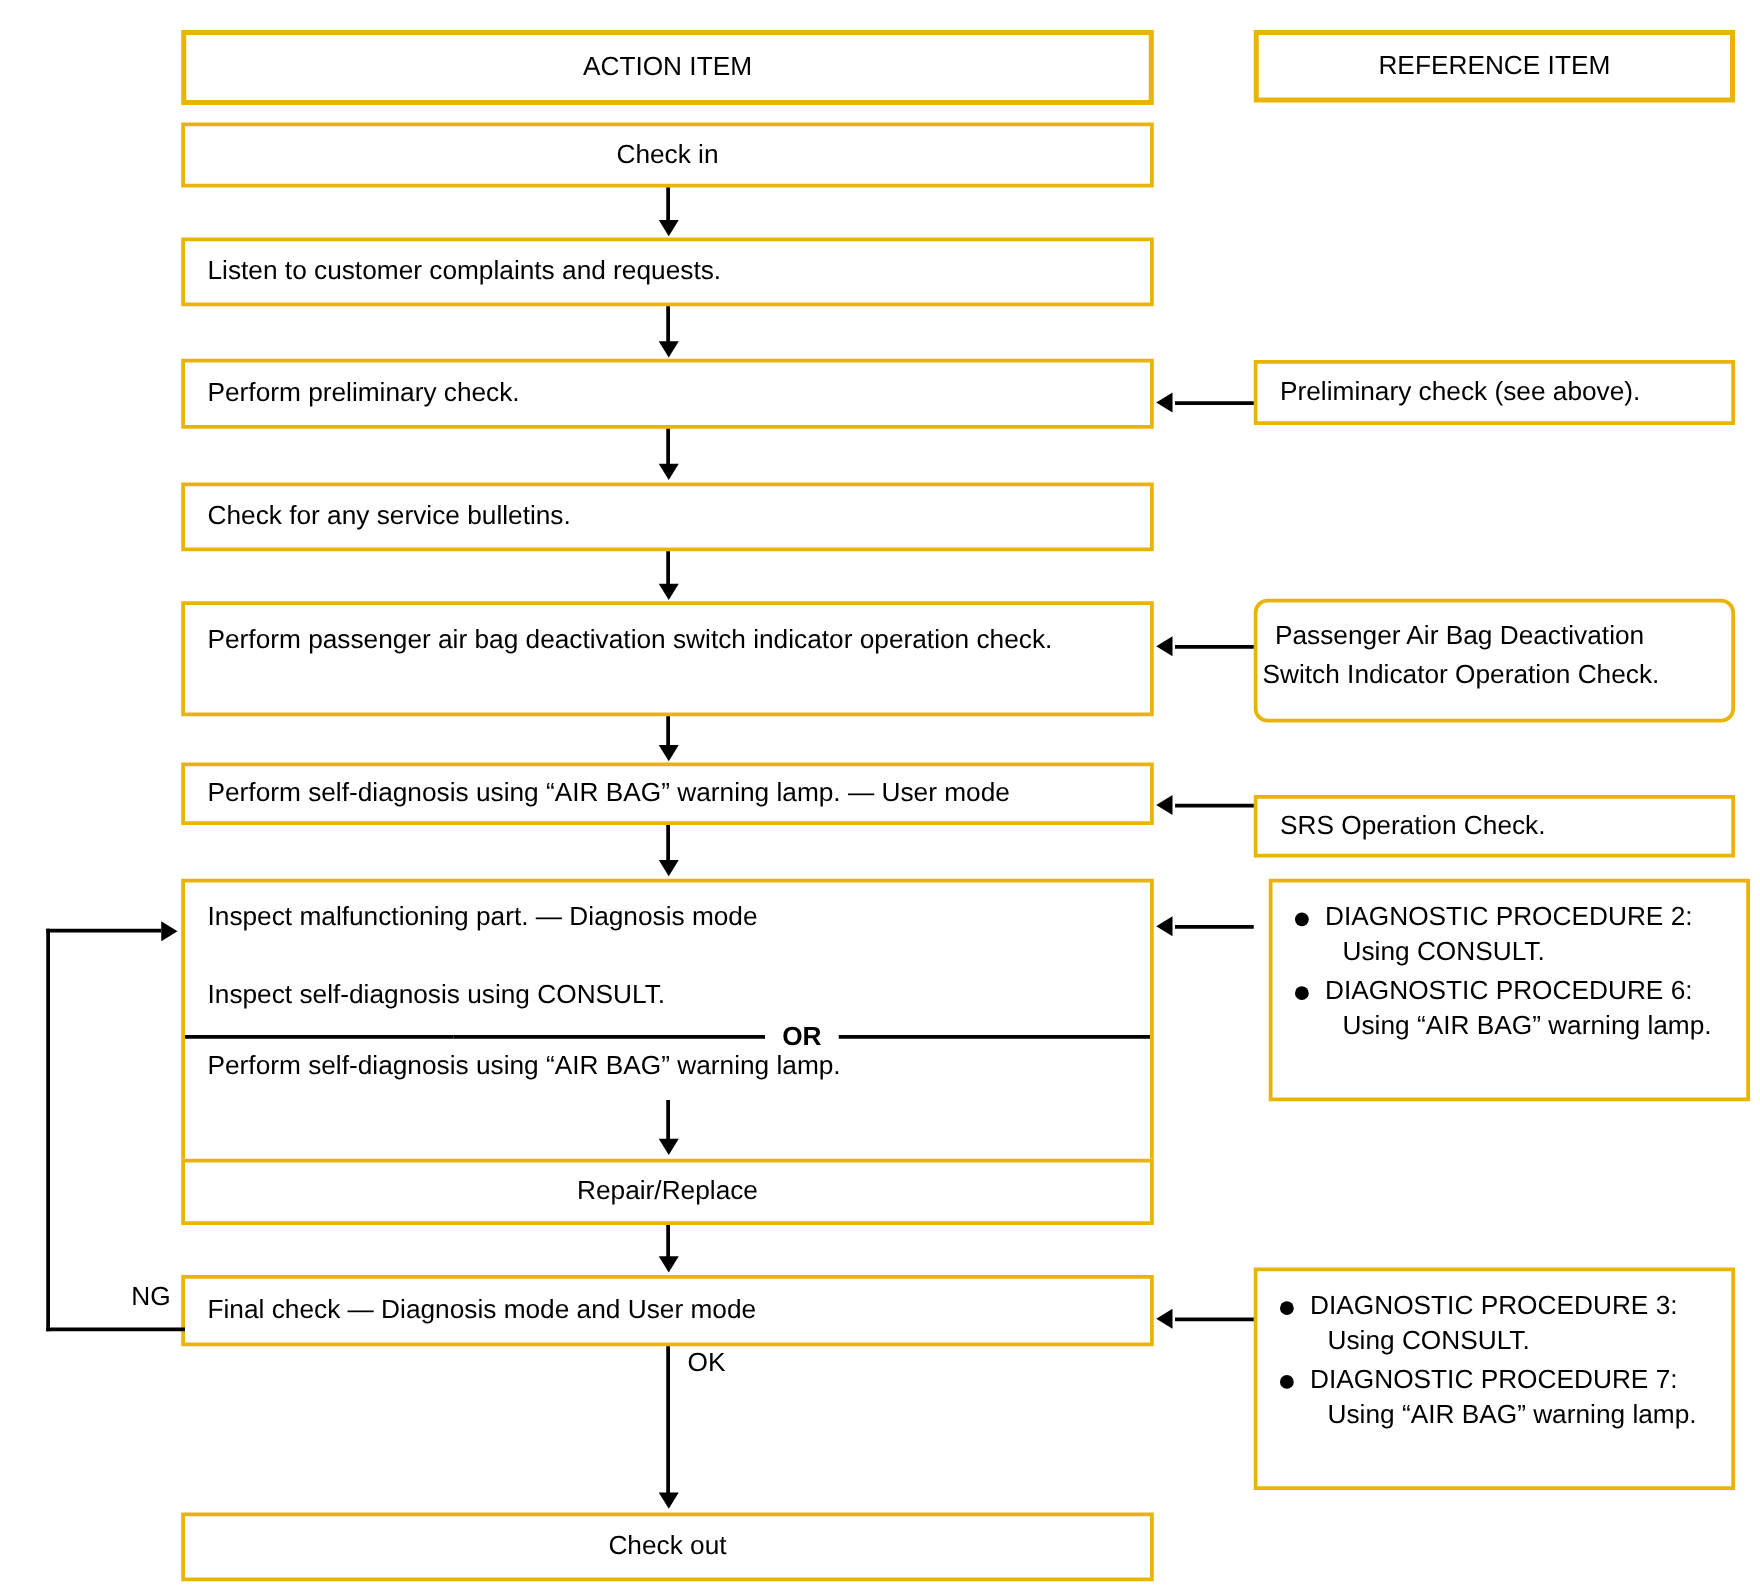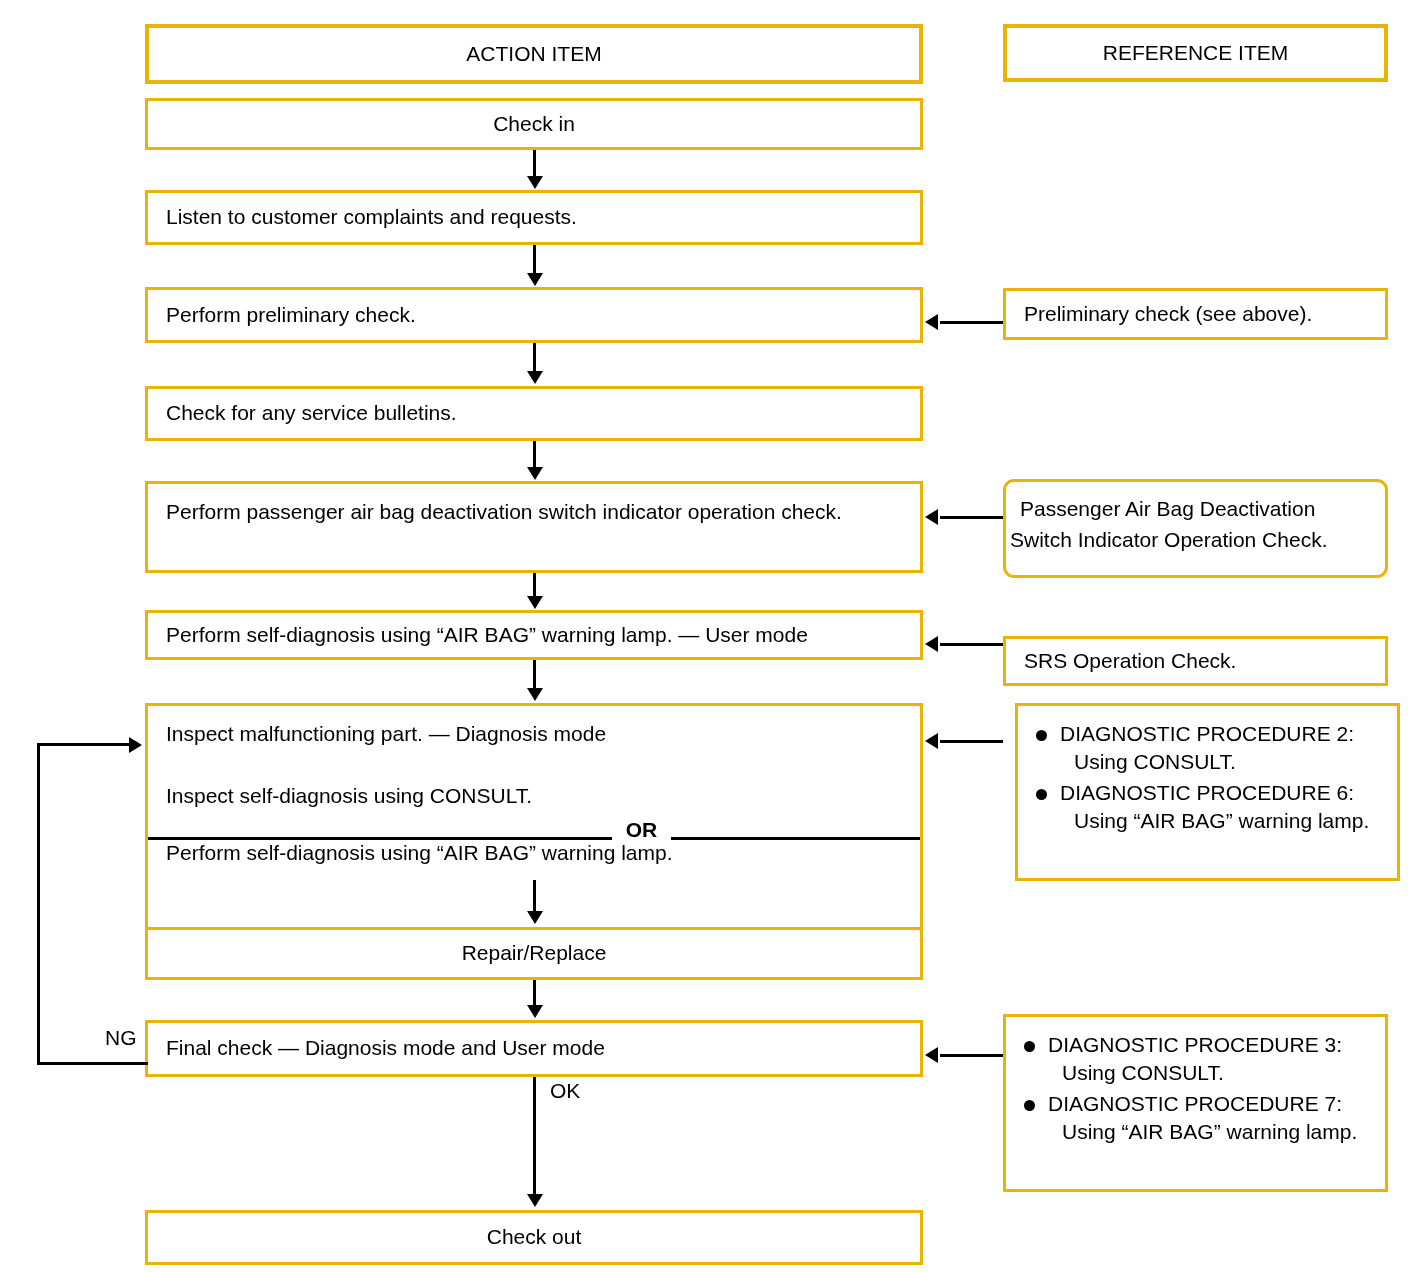--- a/index.html
+++ b/index.html
@@ -98,21 +98,21 @@
     font-family: "Liberation Sans", sans-serif;
     color: #000;
     white-space: nowrap;
   }
 
   
   .or-divider {
     position: absolute;
     left: 0; right: 0;
     display: flex;
-    align-items: flex-end;
+    align-items: center;
   }
   .or-divider .rule {
     flex: 1 1 auto;
     height: 3px;
     background: #000;
   }
   .or-divider .rule.short { flex: 0 0 215px; }
   .or-divider .or-text {
     padding: 0 14px;
     font-size: 21px;

